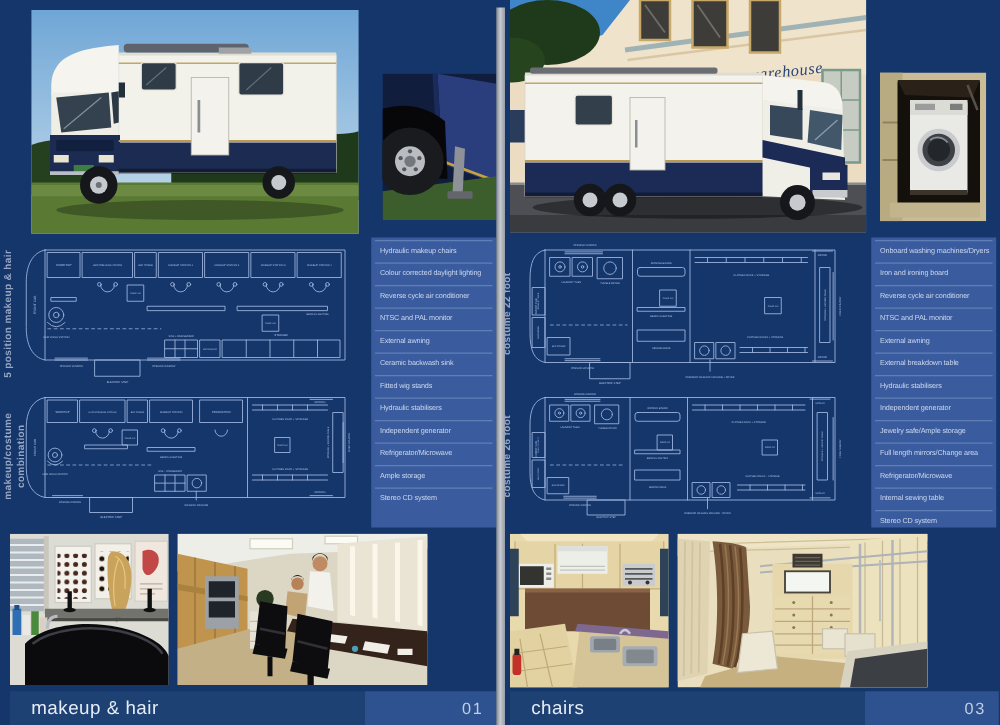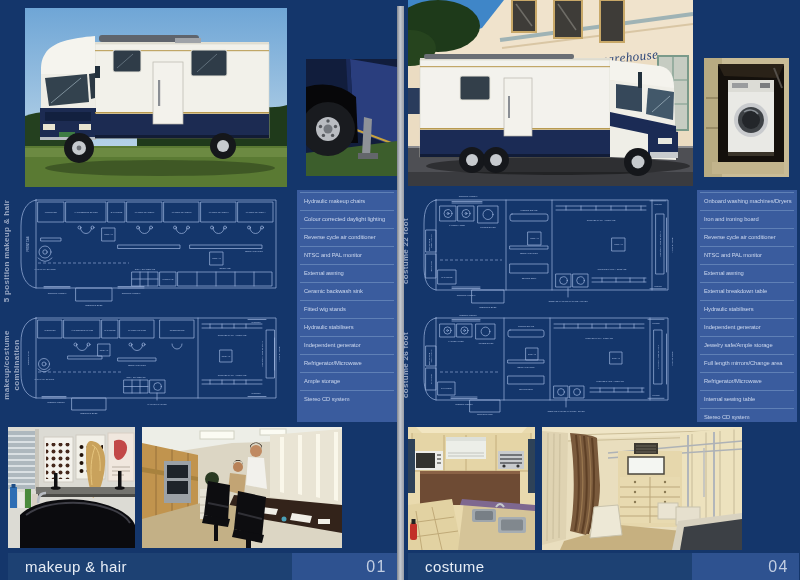--- a/index.html
+++ b/index.html
@@ -11,21 +11,21 @@
   .panel{position:absolute;background:#3A5C9E;padding-top:2px;box-sizing:border-box;}
   .feat{height:17px;line-height:17px;border-top:1px solid #5F80B6;margin:0 3px;padding-left:4px;
         font-size:5.8px;letter-spacing:-.1px;color:#CBD7EE;white-space:nowrap;overflow:hidden;}
   
   .vlabel{position:absolute;height:10px;line-height:10px;font-size:8px;font-weight:600;
           color:#98A6C2;text-align:center;letter-spacing:.3px;transform:rotate(-90deg);}
   
   .bar{position:absolute;height:27px;background:#1D4173;}
   .bar .t{display:block;font-weight:500;font-size:15px;color:#E7EDF6;
           line-height:27px;padding-left:17px;letter-spacing:.4px;}
-  .numbox{position:absolute;height:27px;background:#2E5290;color:#C2CEE2;font-size:16px;
+  .numbox{position:absolute;height:27px;background:#2E5290;color:#C2CEE2;font-size:13px;
           font-weight:300;line-height:27px;text-align:right;padding-right:10px;
           box-sizing:border-box;letter-spacing:1.5px;}
   
   .bp{fill:none;stroke:#9FB6DF;stroke-width:.7;stroke-linecap:round;stroke-linejoin:round;}
   .bpd{fill:none;stroke:#9FB6DF;stroke-width:.6;stroke-dasharray:3 2;}
   .bpt{fill:#AEC2E6;font-family:"Liberation Sans",sans-serif;}
   .gutter{position:absolute;left:397px;top:6px;width:7px;height:574px;
           background:linear-gradient(90deg,#81868F 0%,#C6CAD1 45%,#979CA6 100%);}
 </style>
 </head>
@@ -639,17 +639,17 @@
     <path d="M38,8.5 C42,40 42,78 36,105 M46,10 C50,44 50,80 43,107" stroke="#9A7850" stroke-width="1.2" fill="none"></path>
     <polygon points="22,114 78,98 140,104 140,123 18,123" fill="#C6B080"></polygon>
     <polygon points="52,80 76,78 80,108 48,111" fill="#EDE8D6" stroke="#C8C2AC"></polygon>
     <rect x="116" y="76" width="20" height="16" fill="#EAE4D2" stroke="#C8C2AC"></rect>
     <rect x="134" y="80" width="24" height="18" fill="#E6E0CE" stroke="#C8C2AC"></rect>
     <polygon points="136,94 200,86 200,123 130,123" fill="#D8D2C0"></polygon>
     <polygon points="142,100 200,92 200,123 138,123" fill="#3C4045"></polygon>
   </svg>
 
   <div class="bar" style="left:408px;top:553px;width:284px">
-    <span class="t">costume</span>
+    <span class="t">chairs</span>
   </div>
-  <div class="numbox" style="left:692px;top:553px;width:107px">04</div>
+  <div class="numbox" style="left:692px;top:553px;width:107px">03</div>
 
 </div>
 
 </body></html>

